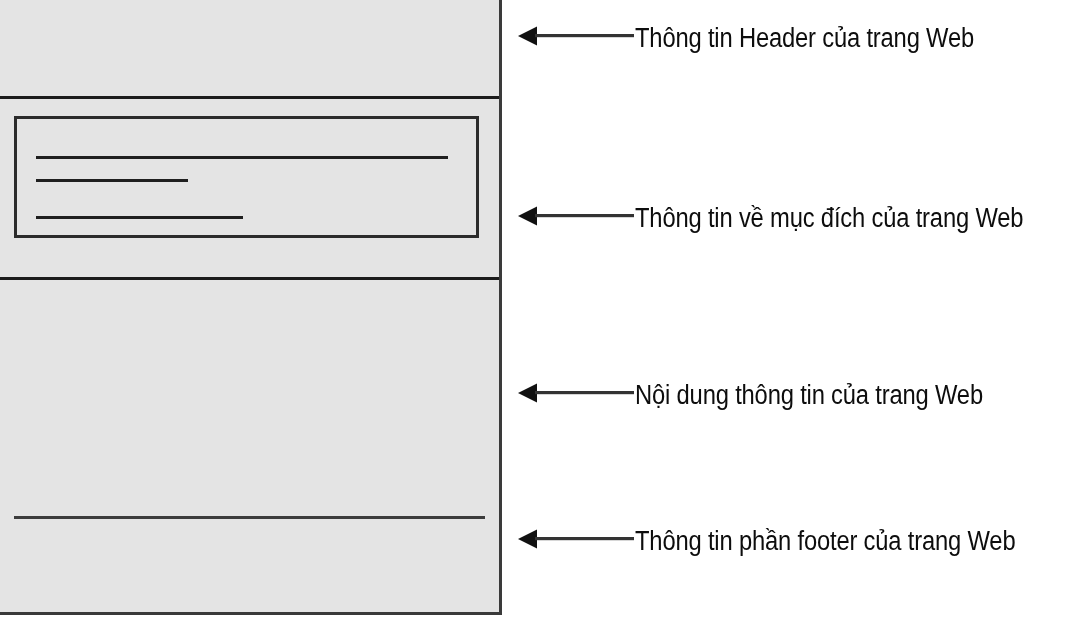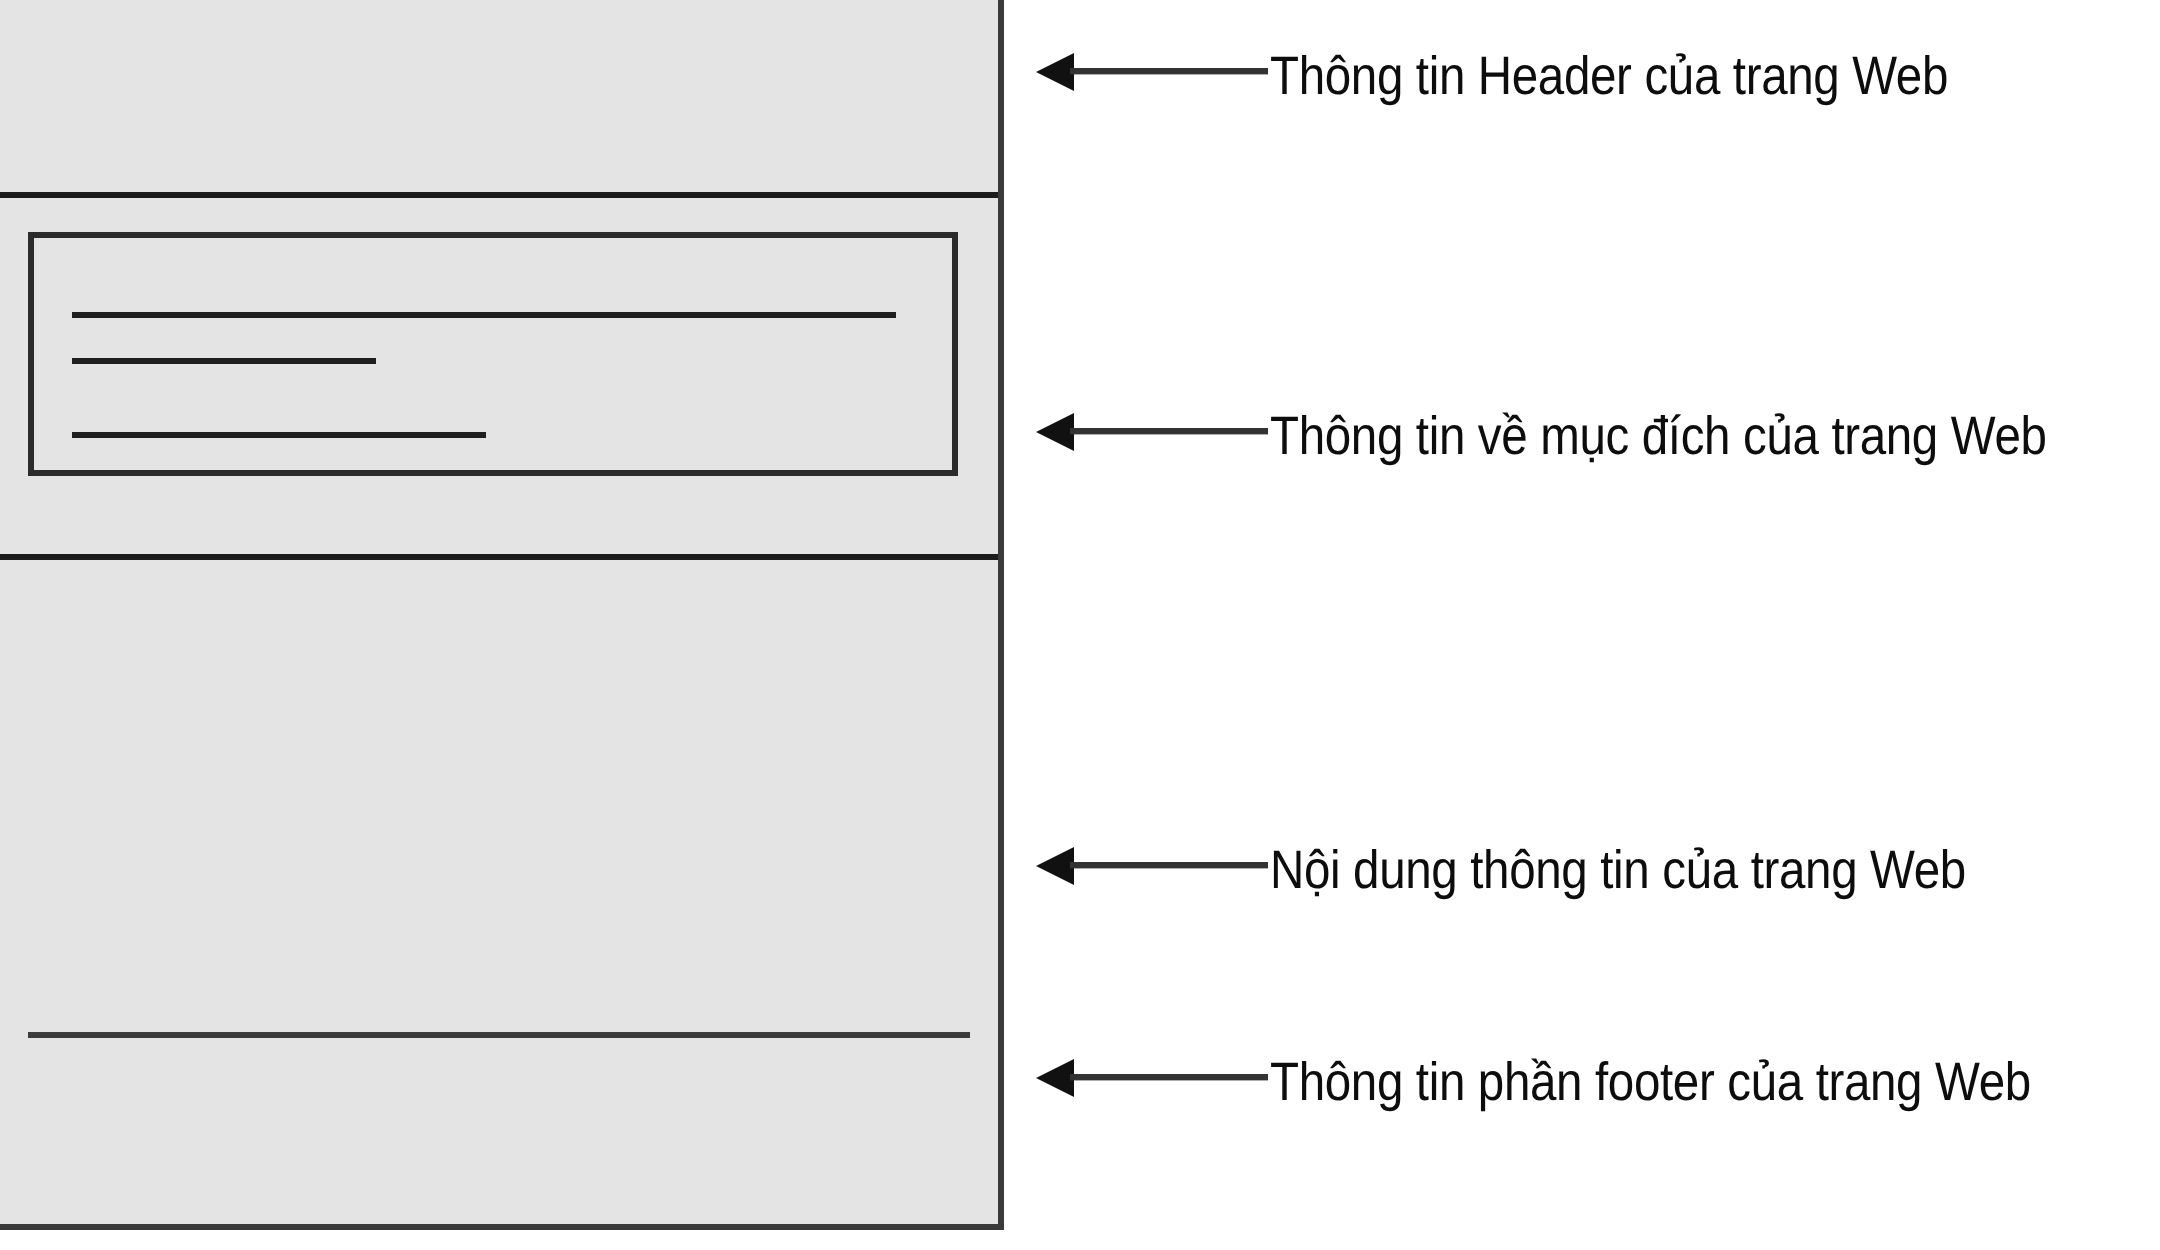--- a/index.html
+++ b/index.html
@@ -85,21 +85,21 @@
   .callout {
     position: absolute;
     left: 516px;
     height: 34px;
     display: flex;
     align-items: flex-start;
     white-space: nowrap;
   }
   #callout-header   { top: 25px;  }
   #callout-purpose  { top: 165px; margin-top: 40px; }
-  #callout-content  { top: 382px; margin-top: 40px; }
+  #callout-content  { top: 382px; }
   #callout-footer   { top: 528px; }
 
   .arrow-icon {
     display: block;
     flex: none;
   }
 
   .callout-label {
     font-family: "Liberation Sans", "DejaVu Sans", sans-serif;
     font-size: 27px;

